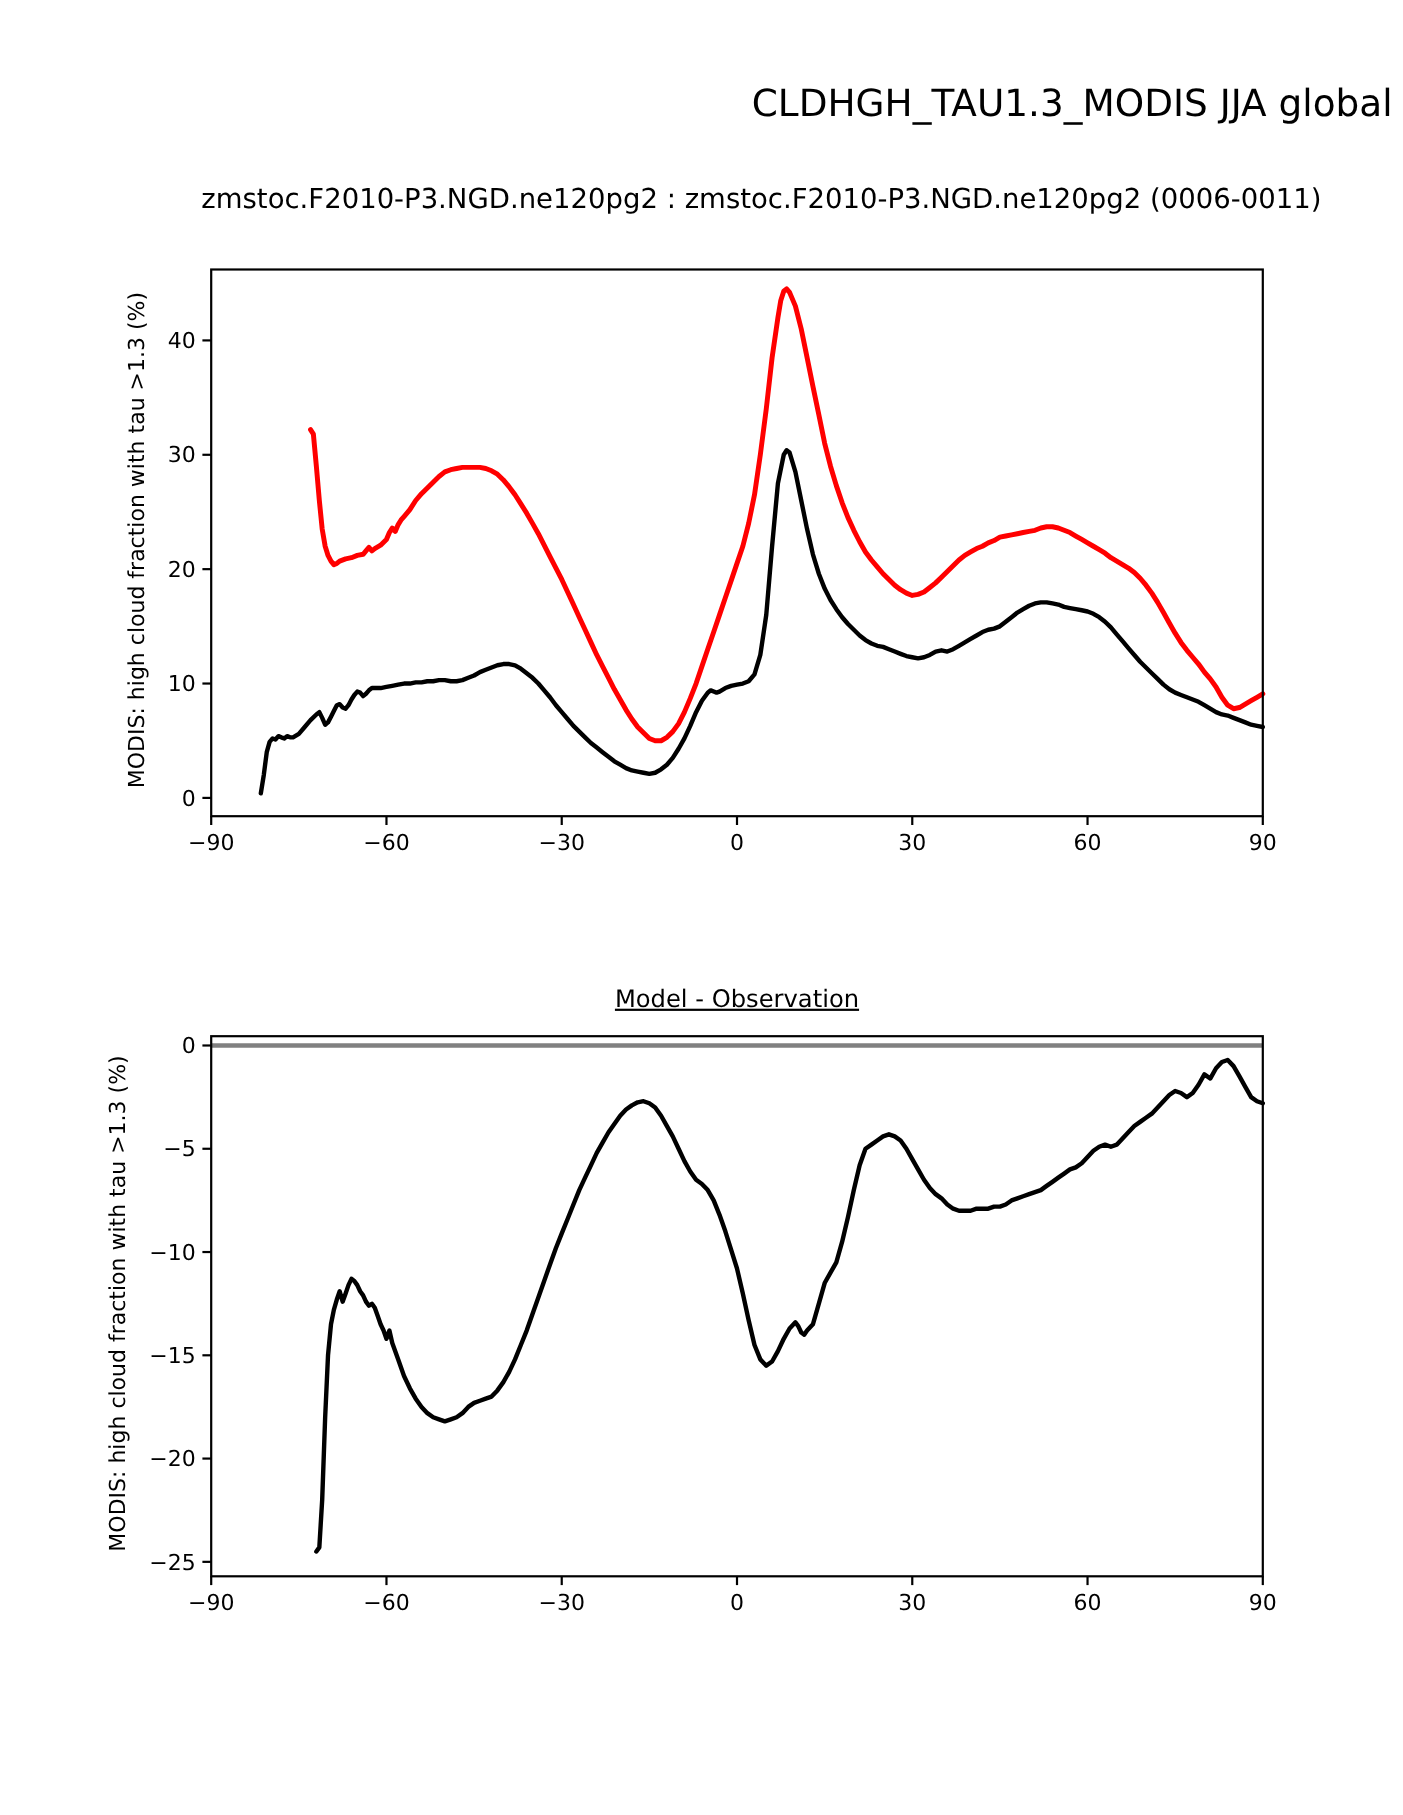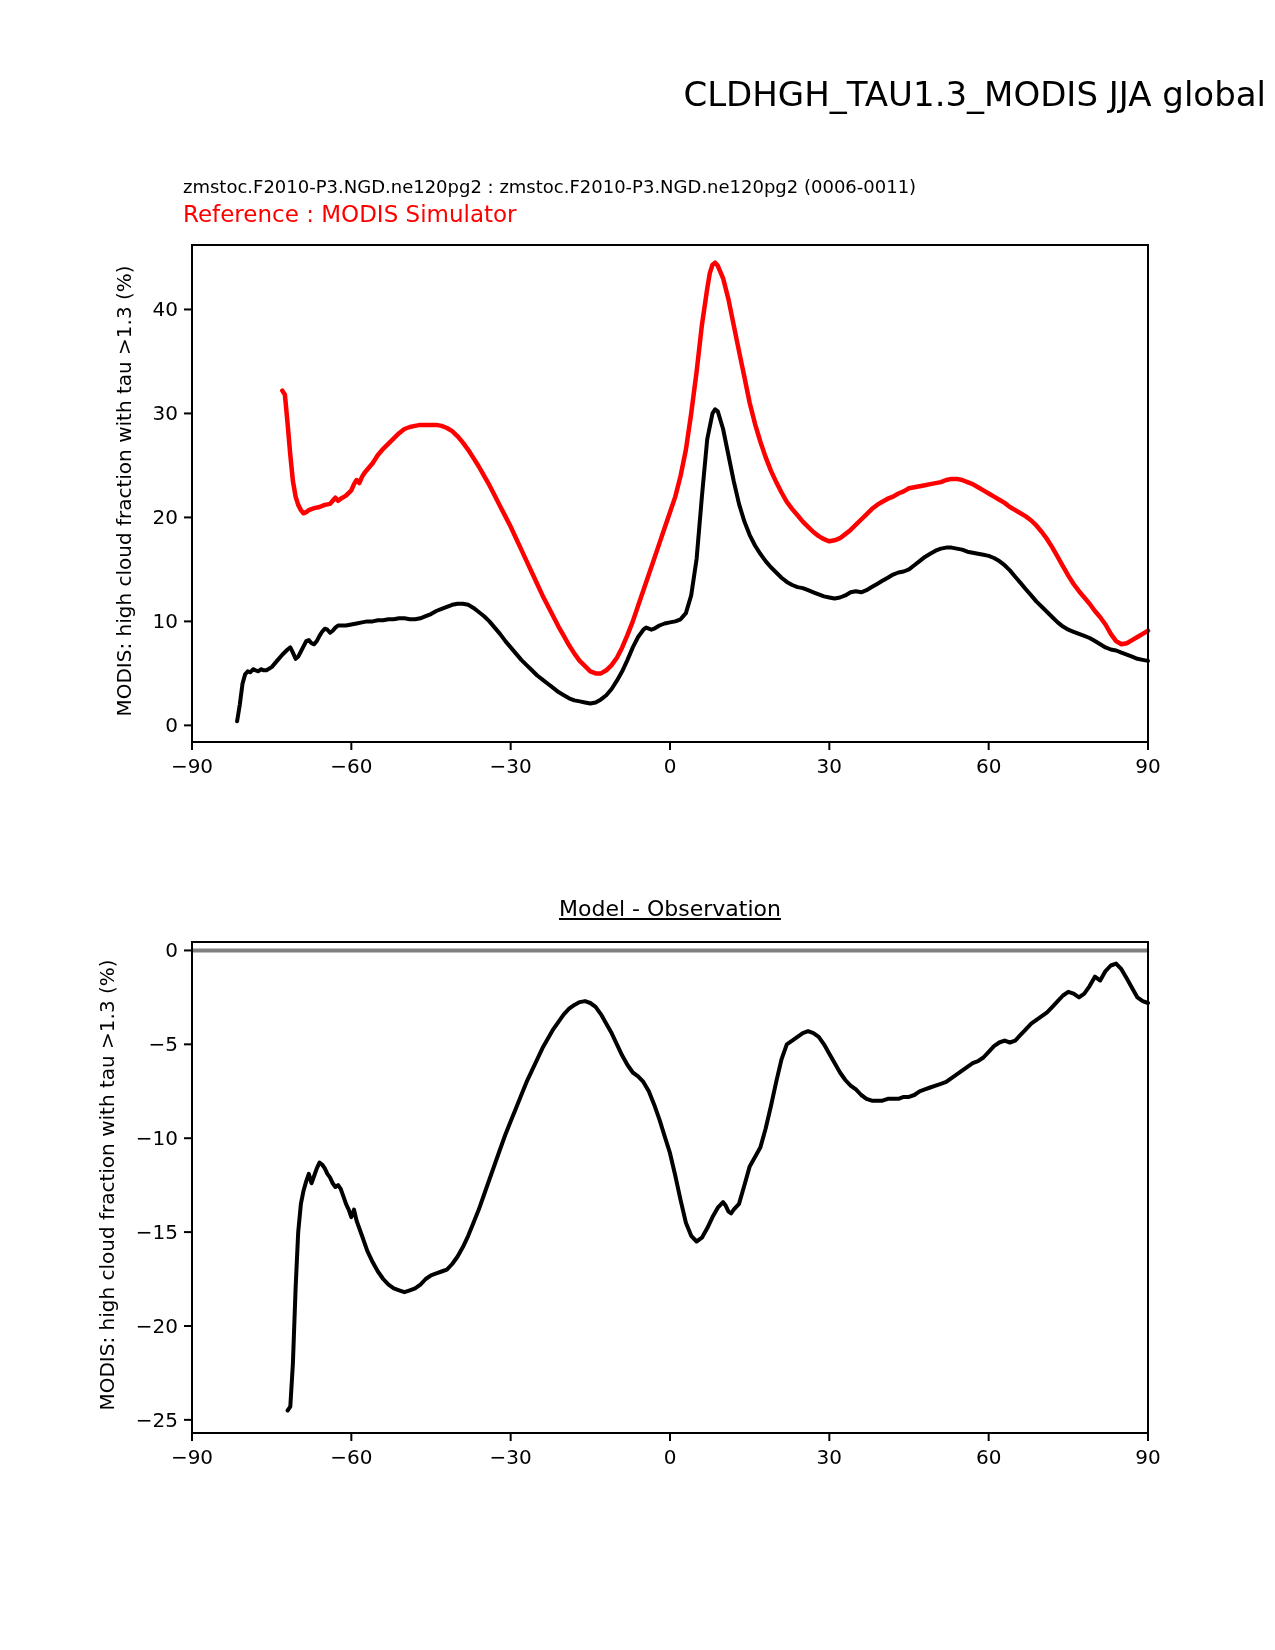--- a/index.html
+++ b/index.html
@@ -1,20 +1,20 @@
 <!DOCTYPE html>
 <html><head>
 <meta charset="utf-8">
 <style>
   html,body{margin:0;padding:0;background:#ffffff;}
   #figure{position:relative;width:1275px;height:1650px;background:#ffffff;overflow:hidden;
           font-family:"DejaVu Sans","Liberation Sans",sans-serif;color:#000;}
   #plot-svg{position:absolute;left:0;top:0;}
   .fig-title{position:absolute;left:0;top:74px;width:1266px;text-align:right;font-size:34px;}
-  .subtitle{position:absolute;left:183px;top:176px;font-size:18px;}
+  .subtitle{position:absolute;left:183px;top:166px;font-size:25px;}
   .reference{position:absolute;left:183px;top:201px;font-size:23px;}
   .panel-title{position:absolute;left:192px;top:896px;width:956px;text-align:center;font-size:22px;text-decoration:underline;}
   .ylabel{position:absolute;width:560px;text-align:center;font-size:20px;
           transform:rotate(-90deg);transform-origin:center;white-space:nowrap;}
   #ylabel-top{left:-156px;top:479px;}
   #ylabel-bottom{left:-173px;top:1173px;}
 </style>
 </head>
 <body>
 
@@ -73,17 +73,16 @@
       <line x1="184" y1="1232.093690248566" x2="192" y2="1232.093690248566" stroke="#000000" stroke-width="2"></line>
       <text x="178" y="1239.093690248566" text-anchor="end" font-size="20" fill="#000" font-family="&quot;DejaVu Sans&quot;,&quot;Liberation Sans&quot;,sans-serif">−15</text>
       <line x1="184" y1="1325.9751434034417" x2="192" y2="1325.9751434034417" stroke="#000000" stroke-width="2"></line>
       <text x="178" y="1332.9751434034417" text-anchor="end" font-size="20" fill="#000" font-family="&quot;DejaVu Sans&quot;,&quot;Liberation Sans&quot;,sans-serif">−20</text>
       <line x1="184" y1="1419.8565965583175" x2="192" y2="1419.8565965583175" stroke="#000000" stroke-width="2"></line>
       <text x="178" y="1426.8565965583175" text-anchor="end" font-size="20" fill="#000" font-family="&quot;DejaVu Sans&quot;,&quot;Liberation Sans&quot;,sans-serif">−25</text>
     </svg>
 
   <div class="fig-title">CLDHGH_TAU1.3_MODIS JJA global</div>
   <div class="subtitle">zmstoc.F2010-P3.NGD.ne120pg2 : zmstoc.F2010-P3.NGD.ne120pg2 (0006-0011)</div>
-  <div class="reference" style="color: rgb(255, 0, 0);">Reference : MODIS Simulator</div>
   <div class="panel-title">Model - Observation</div>
   <div class="ylabel" id="ylabel-top">MODIS: high cloud fraction with tau &gt;1.3 (%)</div>
   <div class="ylabel" id="ylabel-bottom">MODIS: high cloud fraction with tau &gt;1.3 (%)</div>
 </div>
 
 </body></html>

